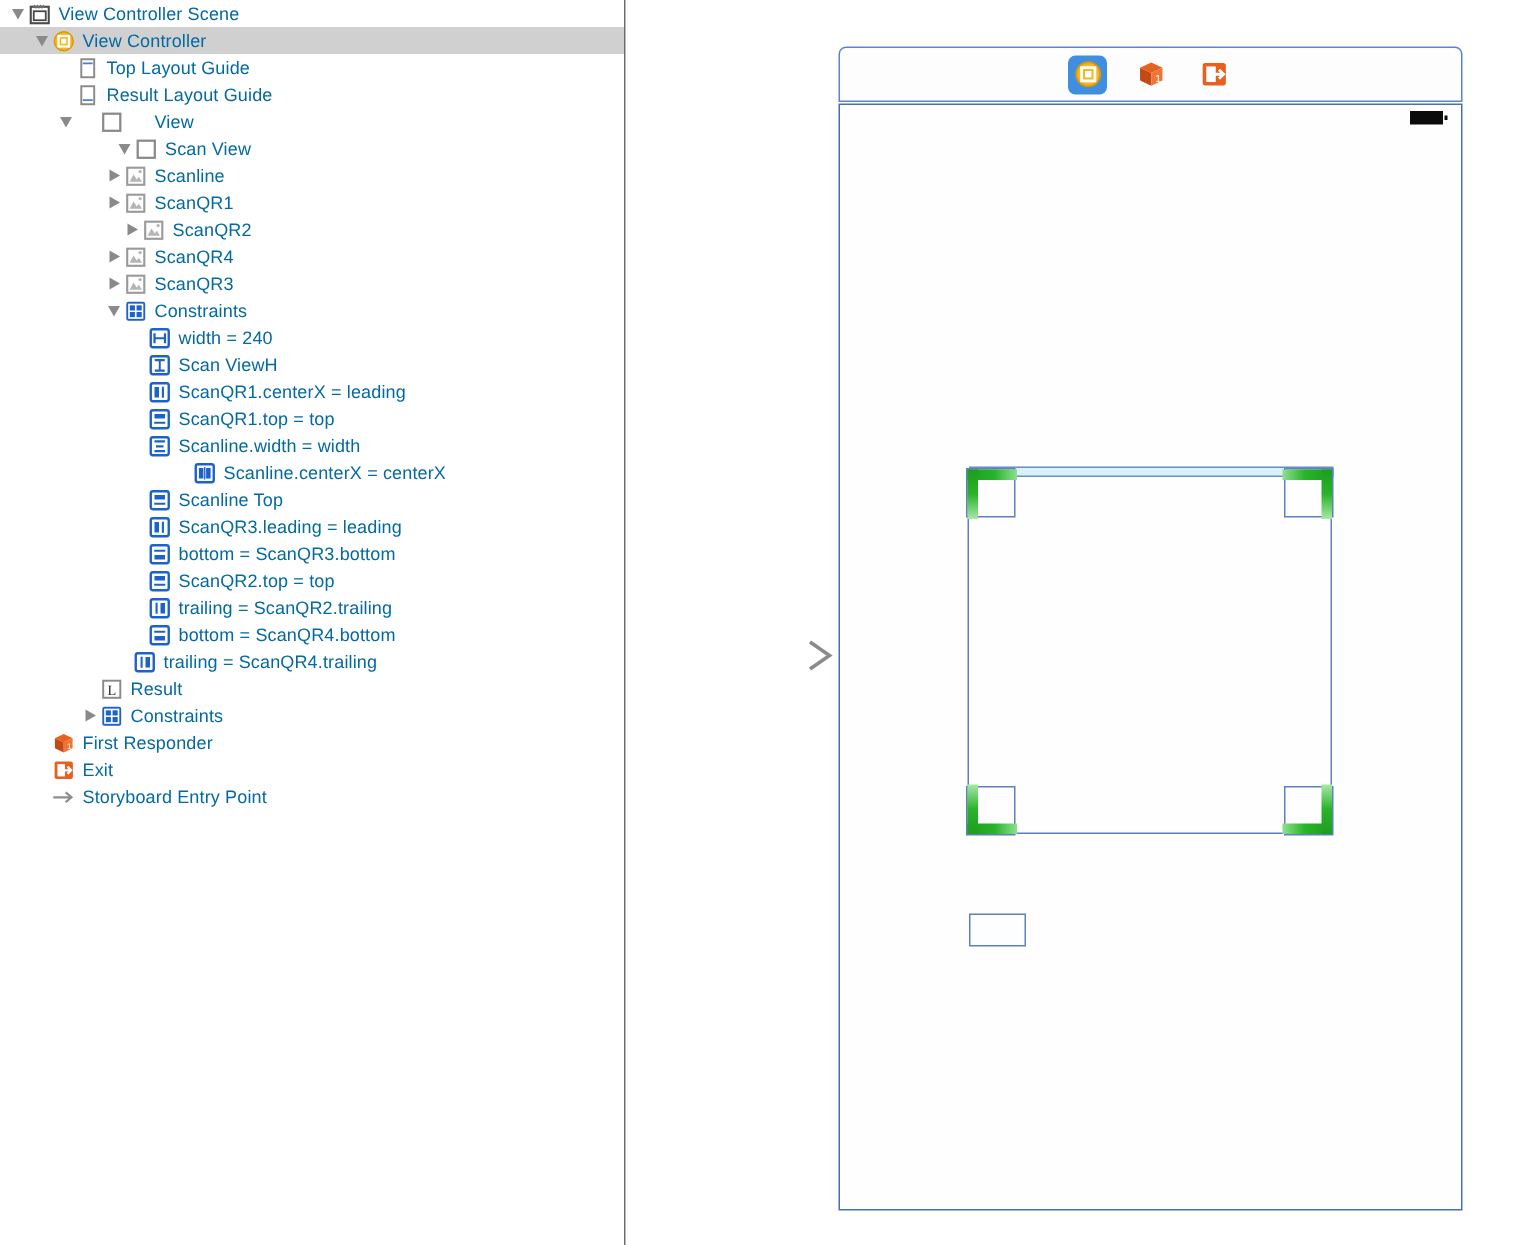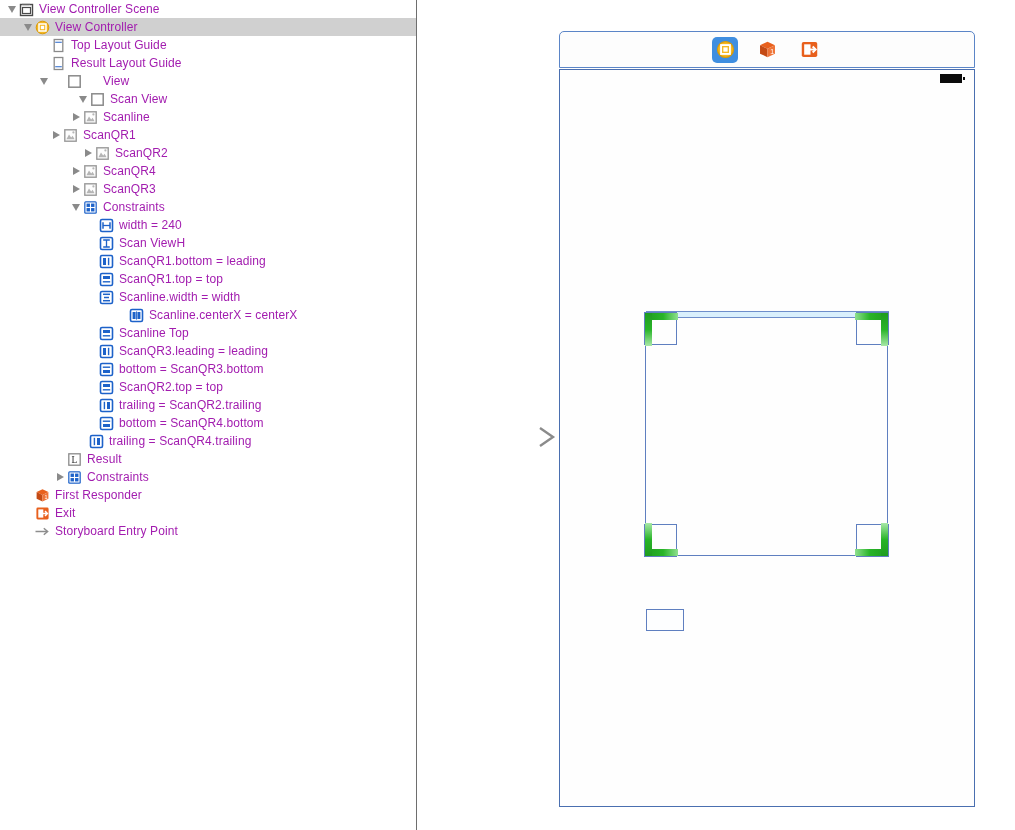--- a/index.html
+++ b/index.html
@@ -70,21 +70,21 @@
   .ico {
     width: 15px; min-width: 15px;
     height: 15px;
     margin-right: 5px;
     position: relative;
     display: inline-block;
   }
   .ico svg { display: block; }
   .lbl {
     font-size: 12px;
-    color: #a21caf;
+    color: #0369a1;
     letter-spacing: 0.1px;
   }
 
   
   #canvas-area {
     position: absolute;
     left: 418px; top: 0;
     width: 597px;
     height: 830px;
     background: #ffffff;
@@ -286,21 +286,21 @@
       <span class="disc closed"></span>
       <span class="ico">
         <svg width="15" height="15" viewBox="0 0 15 15" xmlns="http://www.w3.org/2000/svg">
           <rect x="1.8" y="1.8" width="11.4" height="11.4" fill="#fdfdfd" stroke="#9a9a9a" stroke-width="1.4"></rect>
           <path d="M3.4 11.2 L6 6.4 L8.2 9.6 L9.6 7.8 L11.6 11.2 Z" fill="#b5b5b5"></path>
           <circle cx="10.4" cy="4.4" r="1.1" fill="#b5b5b5"></circle>
         </svg>
       </span>
       <span class="lbl">Scanline</span>
     </div>
-    <div class="row" style="padding-left: 50px; align-items: center;">
+    <div class="row" style="padding-left: 70px; align-items: center;">
       <span class="disc closed"></span>
       <span class="ico">
         <svg width="15" height="15" viewBox="0 0 15 15" xmlns="http://www.w3.org/2000/svg">
           <rect x="1.8" y="1.8" width="11.4" height="11.4" fill="#fdfdfd" stroke="#9a9a9a" stroke-width="1.4"></rect>
           <path d="M3.4 11.2 L6 6.4 L8.2 9.6 L9.6 7.8 L11.6 11.2 Z" fill="#b5b5b5"></path>
           <circle cx="10.4" cy="4.4" r="1.1" fill="#b5b5b5"></circle>
         </svg>
       </span>
       <span class="lbl">ScanQR1</span>
     </div>
@@ -375,21 +375,21 @@
     </div>
     <div class="row" style="padding-left: 86px;">
       <span class="disc"></span>
       <span class="ico">
         <svg width="15" height="15" viewBox="0 0 15 15" xmlns="http://www.w3.org/2000/svg">
           <rect x="1.5" y="1.5" width="12" height="12" rx="1.5" fill="#fff" stroke="#1d62c9" stroke-width="1.6"></rect>
           <rect x="4" y="4" width="3" height="7" fill="#1d62c9"></rect>
           <line x1="9.6" y1="3.8" x2="9.6" y2="11.2" stroke="#1d62c9" stroke-width="1.4"></line>
         </svg>
       </span>
-      <span class="lbl">ScanQR1.bottom = leading</span>
+      <span class="lbl">ScanQR1.centerX = leading</span>
     </div>
     <div class="row" style="padding-left: 86px;">
       <span class="disc"></span>
       <span class="ico">
         <svg width="15" height="15" viewBox="0 0 15 15" xmlns="http://www.w3.org/2000/svg">
           <rect x="1.5" y="1.5" width="12" height="12" rx="1.5" fill="#fff" stroke="#1d62c9" stroke-width="1.6"></rect>
           <rect x="4" y="4" width="7" height="3" fill="#1d62c9"></rect>
           <line x1="3.8" y1="9.8" x2="11.2" y2="9.8" stroke="#1d62c9" stroke-width="1.4"></line>
         </svg>
       </span>

